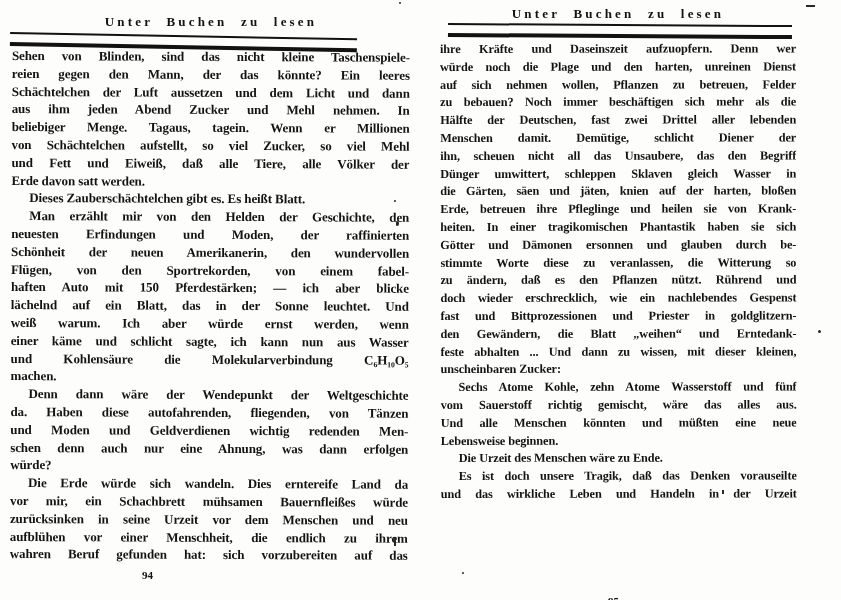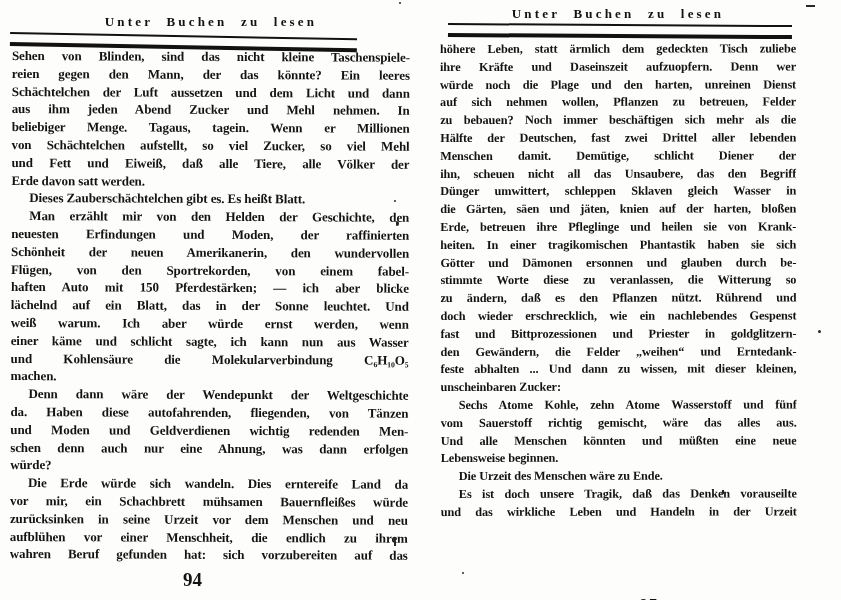--- a/index.html
+++ b/index.html
@@ -24,21 +24,21 @@
   .line {
     height:17.8px; line-height:17.8px; overflow:hidden;
     text-align:justify; text-align-last:justify;
     letter-spacing:-0.1px;
   }
   .line.end { text-align-last:left; }
   .para.indent .line:first-child { text-indent:18px; }
   #left-body  { font-size:13px; }
   #right-body { font-size:12.3px; }
   .page-number {
-    position:absolute; font-weight:bold; font-size:19px; text-align:right;font-family:Liberation Serif, serif;
+    position:absolute; font-weight:bold; font-size:11px; text-align:left;font-family:Liberation Serif, serif;
   }
   .artifact { position:absolute; background:#2a2824; }
   .dot { border-radius:50%; }
 </style>
 </head>
 <body>
 
 <div class="page" id="left-page" style="left:12px; top:12px; width:398px; height:580px;">
   <div class="page-header" style="top:2px;">Unter Buchen zu lesen</div>
   <div class="double-rule" style="top:20px; left:-2px; width:347px; transform:rotate(1.05deg); transform-origin:left center;"></div>
@@ -84,38 +84,37 @@
       </div>
     </div>
   <div class="page-number" style="top:557px; left:130px; width:60px;">94</div>
 </div>
 
 <div class="page" id="right-page" style="left:440px; top:6px; width:356px; height:590px;">
   <div class="page-header" style="top:0;">Unter Buchen zu lesen</div>
   <div class="double-rule" style="top:17px; left:8px; width:344px; transform:rotate(0.35deg); transform-origin:left center;"></div>
   <div class="page-body" id="right-body" style="top:35px; left:0; width:356px; transform:rotate(-0.1deg); transform-origin:left top;">
       <div class="para">
-        <div class="line">höhere Leben, statt ärmlich dem gedeckten Tisch zuliebe</div>
         <div class="line">ihre Kräfte und Daseinszeit aufzuopfern. Denn wer</div>
         <div class="line">würde noch die Plage und den harten, unreinen Dienst</div>
         <div class="line">auf sich nehmen wollen, Pflanzen zu betreuen, Felder</div>
         <div class="line">zu bebauen? Noch immer beschäftigen sich mehr als die</div>
         <div class="line">Hälfte der Deutschen, fast zwei Drittel aller lebenden</div>
         <div class="line">Menschen damit. Demütige, schlicht Diener der</div>
         <div class="line">ihn, scheuen nicht all das Unsaubere, das den Begriff</div>
         <div class="line">Dünger umwittert, schleppen Sklaven gleich Wasser in</div>
         <div class="line">die Gärten, säen und jäten, knien auf der harten, bloßen</div>
         <div class="line">Erde, betreuen ihre Pfleglinge und heilen sie von Krank-</div>
         <div class="line">heiten. In einer tragikomischen Phantastik haben sie sich</div>
         <div class="line">Götter und Dämonen ersonnen und glauben durch be-</div>
         <div class="line">stimmte Worte diese zu veranlassen, die Witterung so</div>
         <div class="line">zu ändern, daß es den Pflanzen nützt. Rührend und</div>
         <div class="line">doch wieder erschrecklich, wie ein nachlebendes Gespenst</div>
         <div class="line">fast und Bittprozessionen und Priester in goldglitzern-</div>
-        <div class="line">den Gewändern, die Felder „weihen“ und Erntedank-</div>
+        <div class="line">den Gewändern, die Blatt „weihen“ und Erntedank-</div>
         <div class="line">feste abhalten ... Und dann zu wissen, mit dieser kleinen,</div>
         <div class="line end">unscheinbaren Zucker:</div>
       </div>
       <div class="para indent">
         <div class="line">Sechs Atome Kohle, zehn Atome Wasserstoff und fünf</div>
         <div class="line">vom Sauerstoff richtig gemischt, wäre das alles aus.</div>
         <div class="line">Und alle Menschen könnten und müßten eine neue</div>
         <div class="line end">Lebensweise beginnen.</div>
       </div>
       <div class="para indent">

